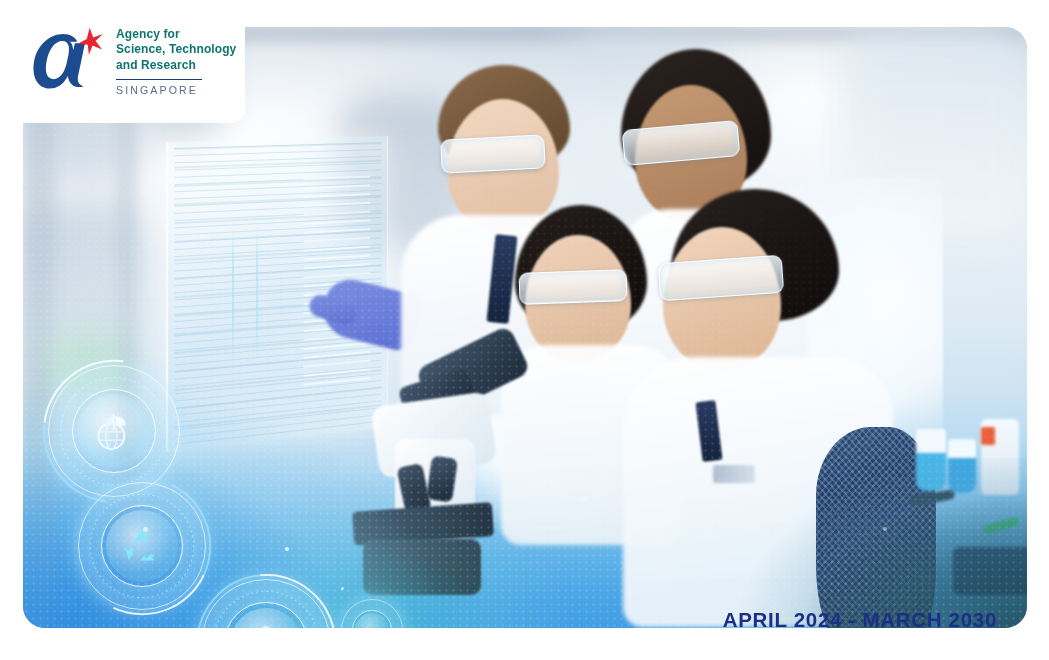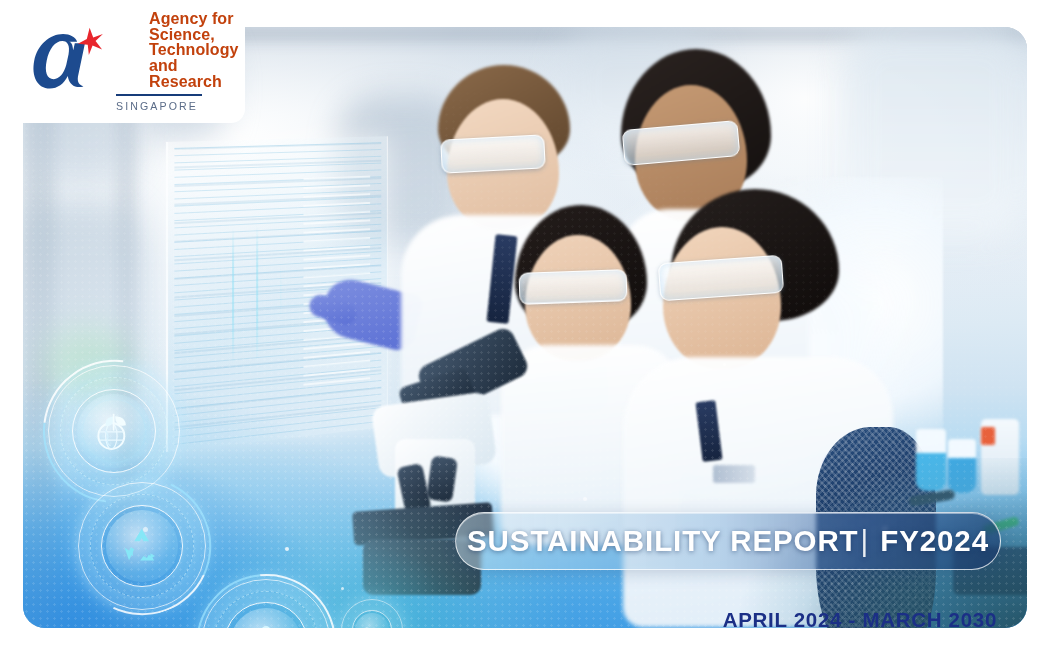--- a/index.html
+++ b/index.html
@@ -209,22 +209,22 @@
     background: #ffffff;
     border-bottom-right-radius: 14px;
     display: flex; align-items: center;
     padding-left: 28px;
     z-index: 6;
   }
   .logo-mark { position: relative; width: 78px; height: 72px; flex: 0 0 78px; }
   .logo-mark svg { width: 100%; height: 100%; overflow: visible; }
   .logo-text { margin-left: 10px; }
   .logo-title {
-    color: #c2410c; font-weight: bold; font-size: 16px; line-height: 15.6px;
-    letter-spacing: .1px; white-space: pre-line; margin-left: 33px;
+    color: #0f766e; font-weight: bold; font-size: 12px; line-height: 15.6px;
+    letter-spacing: .1px; white-space: pre-line;
   }
   .logo-rule { width: 86px; height: 1.6px; background: #173c7a; margin: 5px 0 4px; }
   .logo-sub {
     color: #5a6b87; font-size: 10.6px; letter-spacing: 2.1px; font-weight: normal;
   }
 
   
   .title-pill {
     position: absolute; left: 455px; top: 512px;
     width: 546px; height: 58px;
@@ -419,21 +419,16 @@
     </div>
     <div class="logo-text">
       <div class="logo-title">Agency for
 Science, Technology
 and Research</div>
       <div class="logo-rule"></div>
       <div class="logo-sub">SINGAPORE</div>
     </div>
   </div>
 
-  <div class="title-pill">
-    <div class="title-text">
-      <span>SUSTAINABILITY REPORT</span><span class="title-sep">|</span> <span>FY2024</span>
-    </div>
-  </div>
 
   <div class="date-line">APRIL 2024 - MARCH 2030</div>
 
 </div>
 
 </body></html>

